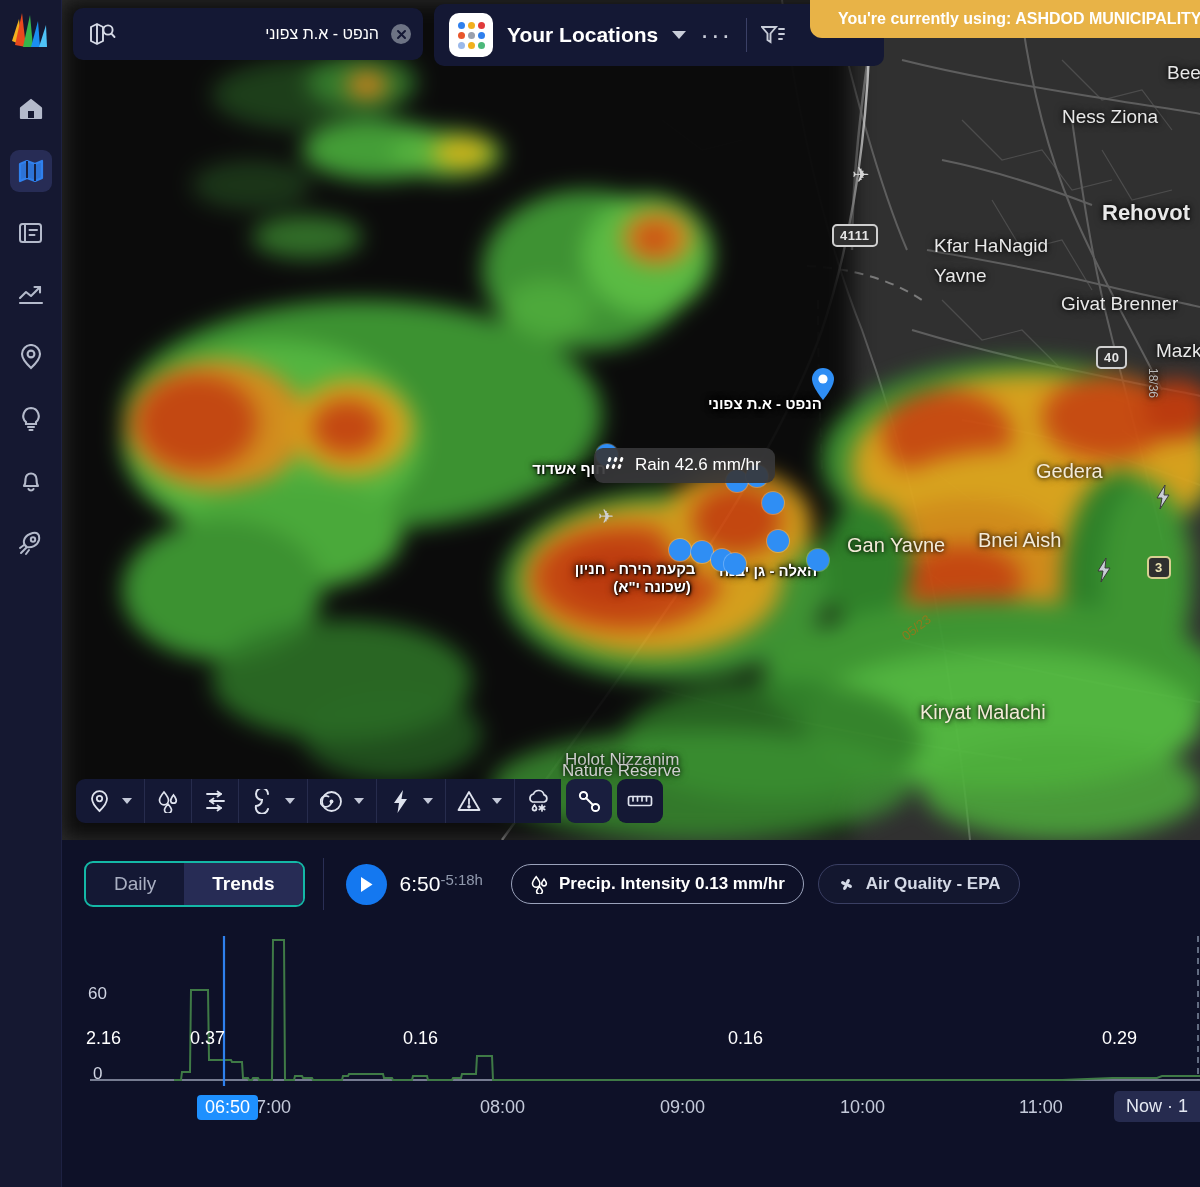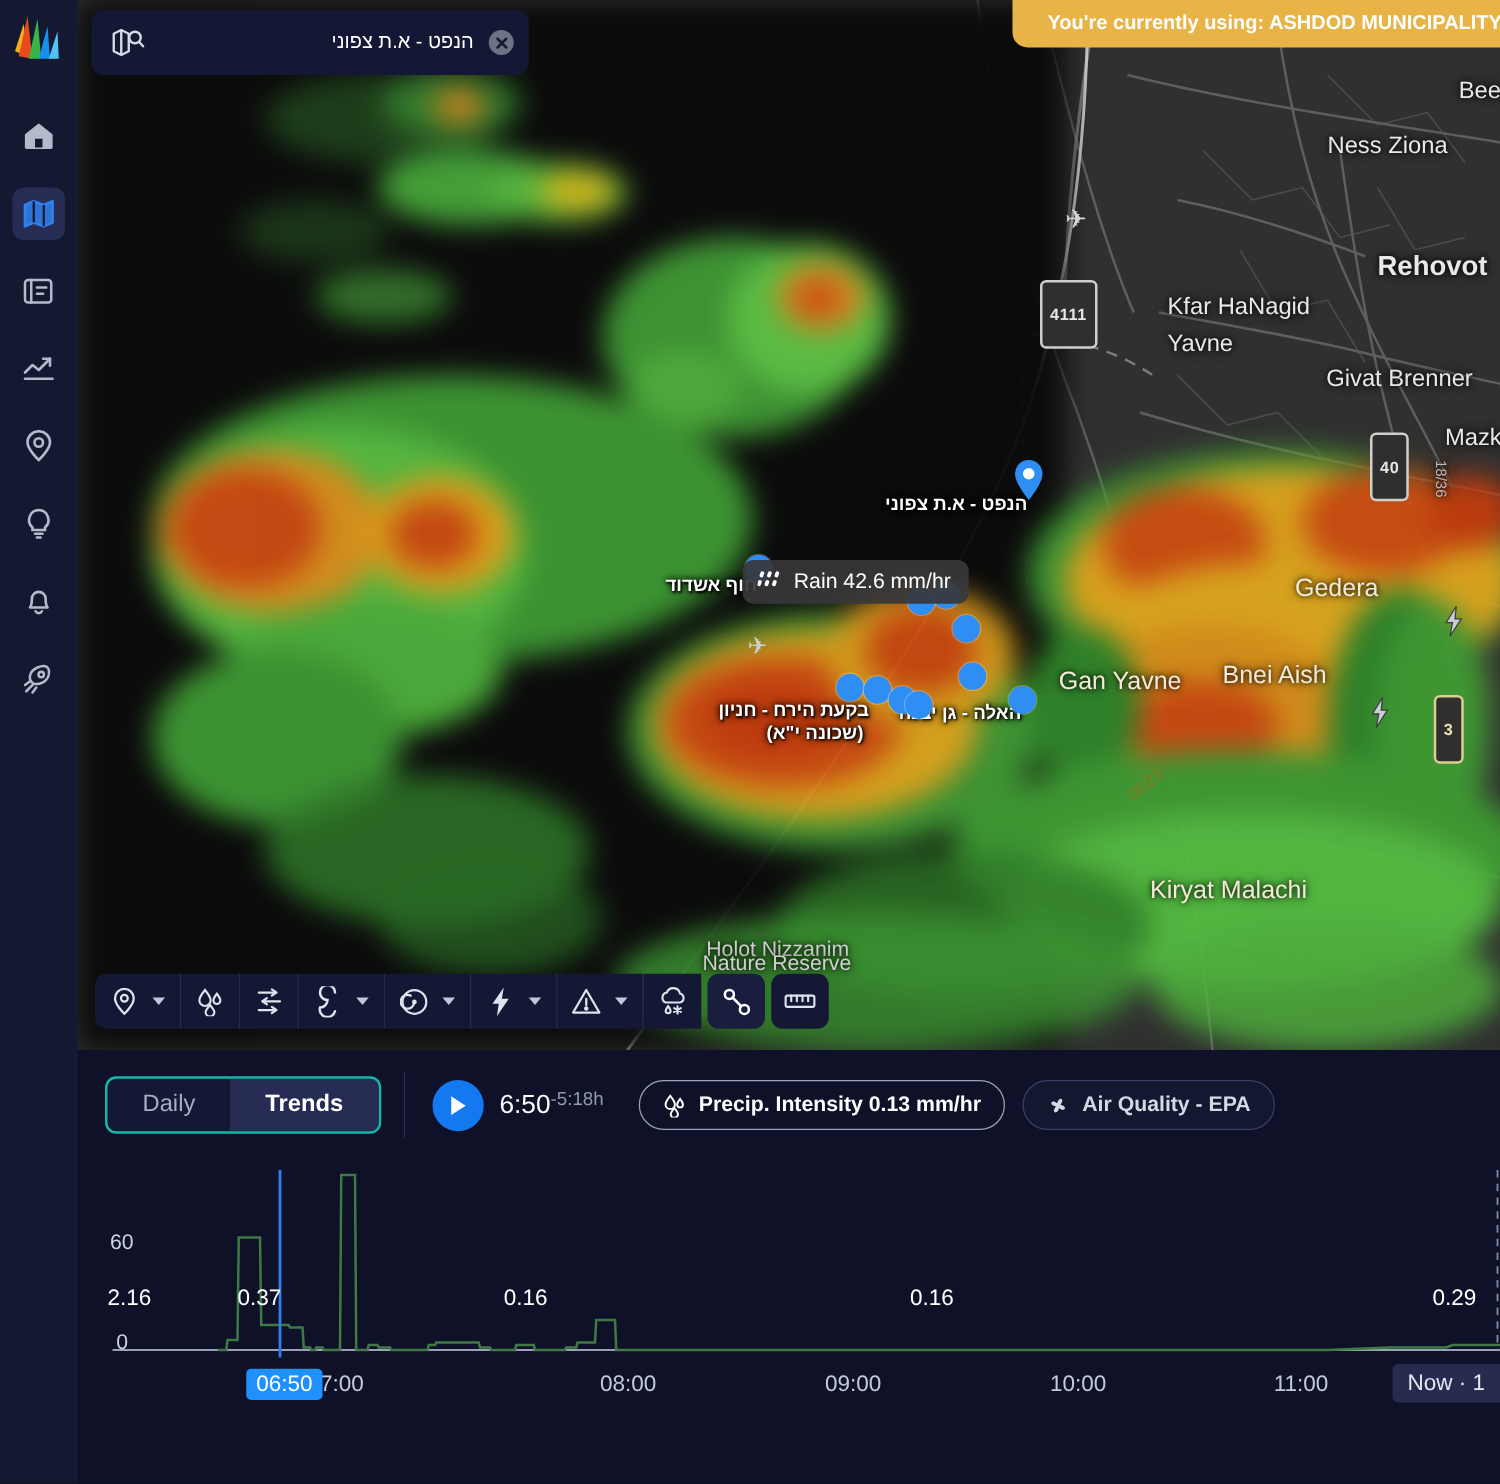--- a/index.html
+++ b/index.html
@@ -62,21 +62,21 @@
   .mlabel.dim { color: #cfcfcf; font-size: 17px; }
   .mlabel.warm { color: #f3ead8; font-size: 20px; }
   .mlabel.he {
     color: #fff; font-size: 15px; font-weight: 700; direction: rtl;
     text-shadow: 0 0 4px #000, 0 0 8px #000, 1px 1px 2px #000;
     text-align: center;
   }
   .shield {
     position: absolute; border: 2px solid #cfcfcf; border-radius: 5px;
     background: #2f2f2f; color: #e6e6e6; font-size: 13px; font-weight: 700;
-    padding: 18px 6px; letter-spacing: .5px;
+    padding: 2px 6px; letter-spacing: .5px;
   }
   .shield.y { border-color:#d8cf92; color:#efe6b4; }
   .pin-dot {
     position: absolute; width: 22px; height: 22px; border-radius: 50%;
     background: #2f8ef4; box-shadow: 0 0 0 1px rgba(255,255,255,.25);
   }
   .pin-marker { position: absolute; width: 26px; height: 34px; }
 
   .tooltip {
     position: absolute; background: rgba(55,55,58,.92); color: #fff;
@@ -444,20 +444,41 @@
           <path d="M22.4 11.6 L25.5 15" stroke-linecap="round"></path>
         </svg>
         <span class="txt">הנפט - א.ת צפוני</span>
         <span class="clear-btn">
           <svg width="11" height="11" viewBox="0 0 11 11" stroke="#141834" stroke-width="2" stroke-linecap="round">
             <path d="M2 2 L9 9 M9 2 L2 9"></path>
           </svg>
         </span>
       </div>
 
+      <div class="locbar">
+        <span class="loc-icon">
+          <i style="background:#2f80ed"></i>
+            <i style="background:#f2b01e"></i>
+            <i style="background:#e03b3b"></i>
+          <i style="background:#e8572b"></i>
+            <i style="background:#9aa0ad"></i>
+            <i style="background:#2f80ed"></i>
+          <i style="background:#9bb9ea"></i>
+            <i style="background:#f2b01e"></i>
+            <i style="background:#4cb87a"></i>
+        </span>
+        <span class="ltitle">Your Locations</span>
+        <span class="caret"></span>
+        <span class="dots-btn">···</span>
+        <span class="vsep"></span>
+        <svg width="24" height="22" viewBox="0 0 24 22" fill="none" stroke="#c8ccd8" stroke-width="1.9" stroke-linecap="round">
+          <path d="M1 3 H15 L9.5 9.5 V18 L6.5 16 V9.5 Z"></path>
+          <path d="M18 5 H23 M18 10 H23 M18 15 H21"></path>
+        </svg>
+      </div>
 
       <div class="banner">
         <span>You're currently using: ASHDOD MUNICIPALITY</span>
       </div>
     </div>
 
     <div class="maptools">
       <div class="tgrp">
         <span class="tbtn">
           <svg width="19" height="23" viewBox="0 0 19 23" fill="none" stroke="#dfe3ee" stroke-width="1.8">
@@ -613,21 +634,21 @@
           <line x1="1136" y1="8" x2="1136" y2="152" stroke="#7f8aa0" stroke-width="1.5" stroke-dasharray="6 5"></line>
         </svg>
 
         <div class="axis-lab" style="left:26px;top:56px">60</div>
         <div class="axis-lab" style="left:31px;top:136px">0</div>
 
         <div class="val-lab" style="left:24px;top:100px">2.16</div>
         <div class="val-lab" style="left:128px;top:100px">0.37</div>
         <div class="val-lab" style="left:341px;top:100px">0.16</div>
         <div class="val-lab" style="left:666px;top:100px">0.16</div>
-        <div class="val-lab" style="left:1084px;top:100px">0.29</div>
+        <div class="val-lab" style="left:1040px;top:100px">0.29</div>
 
         <div class="xtick" style="left:184px">07:00</div>
         <div class="xtick" style="left:418px">08:00</div>
         <div class="xtick" style="left:598px">09:00</div>
         <div class="xtick" style="left:778px">10:00</div>
         <div class="xtick" style="left:957px">11:00</div>
 
         <div class="time-pill" style="left:135px">06:50</div>
         <div class="now-pill">Now · 1</div>
       </div>

